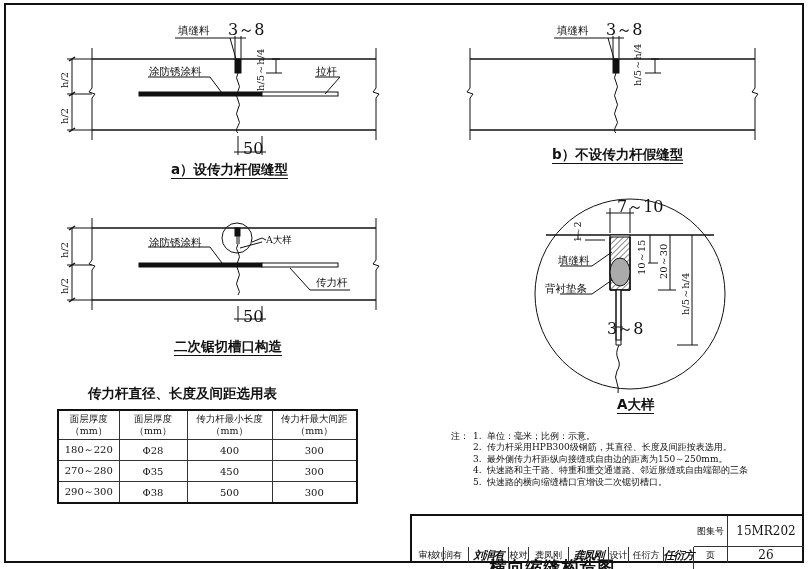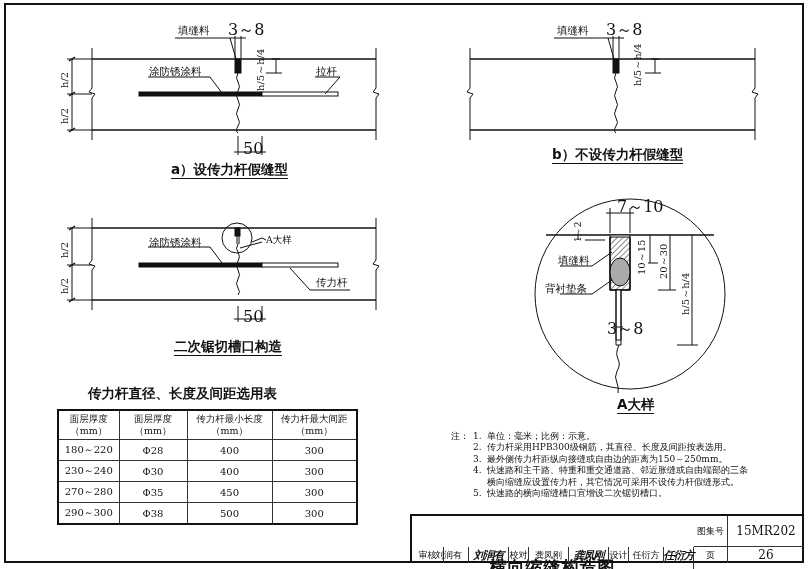--- a/index.html
+++ b/index.html
@@ -210,26 +210,20 @@
     </tr>
   </thead>
   <tbody>
     <tr>
         <td>180～220</td>
         <td>Φ28</td>
         <td>400</td>
         <td>300</td>
       </tr>
     <tr>
-        <td>230～240</td>
-        <td>Φ30</td>
-        <td>400</td>
-        <td>300</td>
-      </tr>
-    <tr>
         <td>270～280</td>
         <td>Φ35</td>
         <td>450</td>
         <td>300</td>
       </tr>
     <tr>
         <td>290～300</td>
         <td>Φ38</td>
         <td>500</td>
         <td>300</td>
@@ -250,25 +244,20 @@
     </div>
   <div class="row">
       <span class="pre"></span>
       <span class="num">3.</span>
       <span>最外侧传力杆距纵向接缝或自由边的距离为150～250mm。</span>
     </div>
   <div class="row">
       <span class="pre"></span>
       <span class="num">4.</span>
       <span>快速路和主干路、特重和重交通道路、邻近胀缝或自由端部的三条</span>
-    </div>
-  <div class="row">
-      <span class="pre"></span>
-      <span class="num"></span>
-      <span>横向缩缝应设置传力杆，其它情况可采用不设传力杆假缝形式。</span>
     </div>
   <div class="row">
       <span class="pre"></span>
       <span class="num">5.</span>
       <span>快速路的横向缩缝槽口宜增设二次锯切槽口。</span>
     </div>
 </div>
 
 <div class="titleblock">
   <div class="tb-cell" style="left:0;top:0;width:282px;height:31px;border-right:1px solid #333;border-bottom:1px solid #333;font-family:'DejaVu Sans',sans-serif;font-size:17px;font-weight:bold;letter-spacing:1px;margin-top:36px;">横向缩缝构造图</div>

